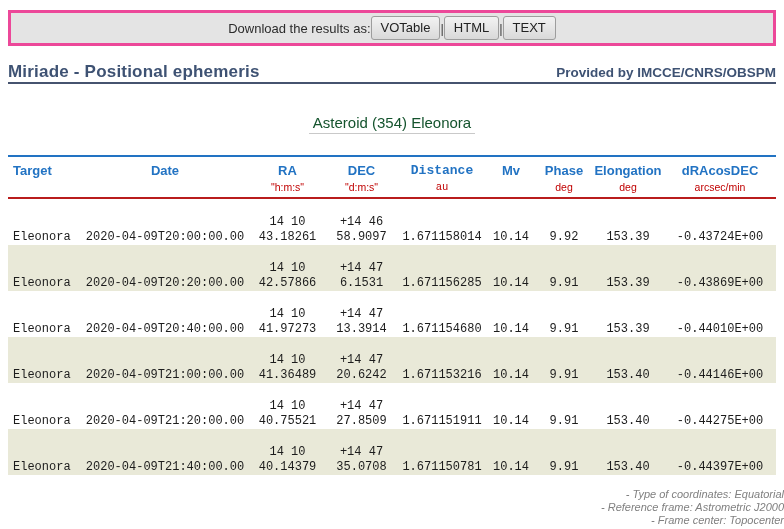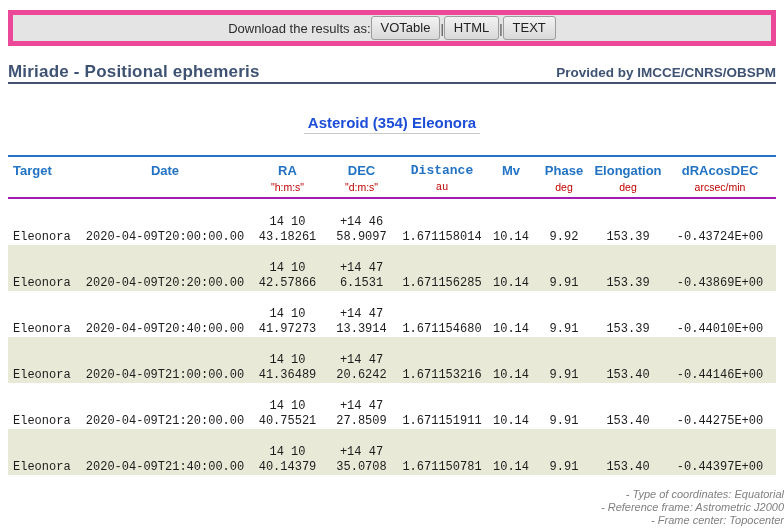--- a/index.html
+++ b/index.html
@@ -3,21 +3,21 @@
 <meta charset="utf-8">
 <style>
   * { margin: 0; padding: 0; box-sizing: border-box; }
   html, body { width: 784px; height: 529px; background: #ffffff; overflow: hidden;
     font-family: "Liberation Sans", sans-serif; }
 
   
   .dlbar {
     margin: 10px 8px 0 8px;
     background: #e4e4e4;
-    border: 5px solid #ec4899;
+    border: 3px solid #ec4899;
     height: 36px;
     display: flex;
     align-items: center;
     justify-content: center;
   }
   .dlbar-label { font-size: 13px; color: #2b2b2b; }
   .dlbtn {
     font-family: "Liberation Sans", sans-serif;
     font-size: 13px;
     color: #222;
@@ -39,34 +39,34 @@
     padding-bottom: 0;
   }
   .pagehead .title { font-size: 17px; font-weight: bold; color: #3e5273; letter-spacing: 0.2px; }
   .pagehead .provider { font-size: 13.5px; font-weight: bold; color: #3e5273; }
 
   
   .objtitle-wrap { text-align: center; margin-top: 30px; }
   .objtitle {
     display: inline-block;
     font-size: 15px;
-    font-weight: bold;
-    color: #1d4ed8;
+    font-weight: normal;
+    color: #14532d;
     border-bottom: 1px solid #c9c9c9;
     padding: 0 4px 2px 4px;
   }
 
   
   .ephtable {
     margin: 21px 8px 0 8px;
     width: 768px;
   }
   .thead {
     border-top: 2px solid #2273c3;
-    border-bottom: 2px solid #a21caf;
+    border-bottom: 2px solid #b91c1c;
     display: flex;
     padding: 6px 0 4px 0;
   }
   .th { display: flex; flex-direction: column; justify-content: flex-start; }
   .th .lbl { font-size: 13px; font-weight: bold; color: #2273c3; text-align: center; }
   .th .unit { font-size: 10.5px; color: #c00000; text-align: center; margin-top: 3px; min-height: 12px; }
   .th.left .lbl, .th.left .unit { text-align: left; padding-left: 5px; }
 
   .row {
     display: flex;

